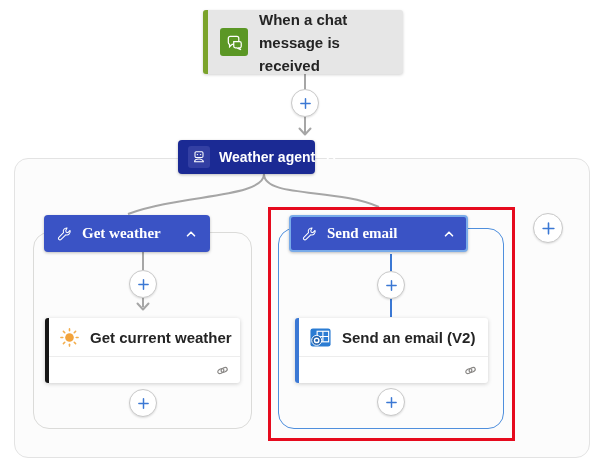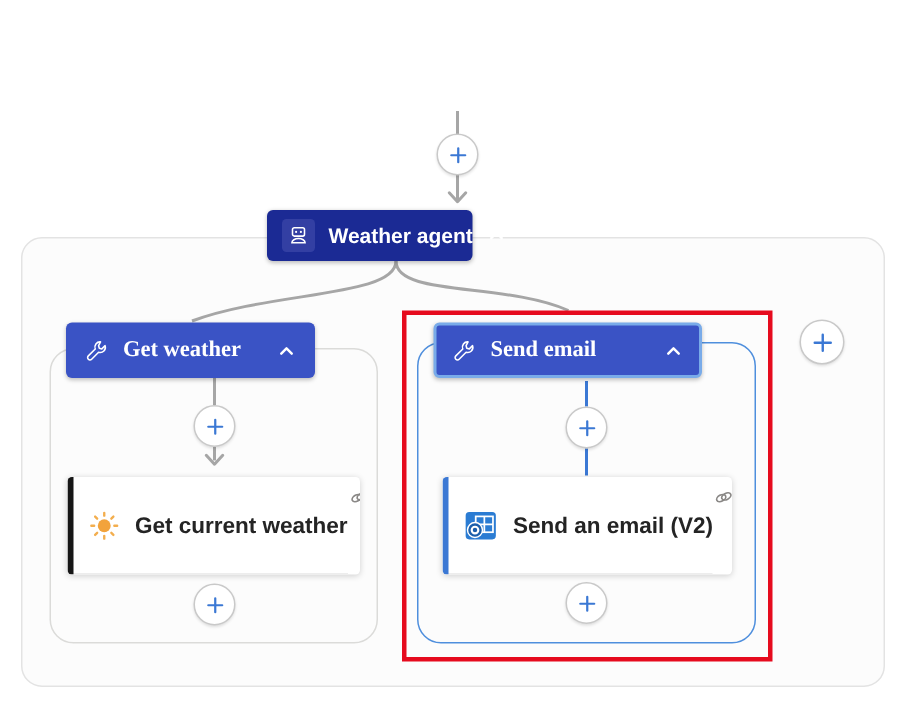--- a/index.html
+++ b/index.html
@@ -48,21 +48,21 @@
   
   .tool-card { position:absolute; height:37px; background:#3a53c5; border-radius:4px;
     box-shadow:0 1px 3px rgba(0,0,0,.25); display:flex; align-items:center;
     padding:0 12px; gap:10px; z-index:10; cursor:pointer;font-family:Liberation Serif, serif; }
   .tool-card.left  { left:44px;  top:215px; width:166px; }
   .tool-card.right { left:289px; top:215px; width:179px; border:2px solid #79abe9; padding:0 10px; }
   .tool-label { color:#fff; font-size:15px; font-weight:700; flex:1; white-space:nowrap; }
 
   
   .action-card { position:absolute; height:65px; background:#fff; border-radius:3px;
-    box-shadow:0 1px 4px rgba(0,0,0,.18); z-index:10; display:flex; flex-direction:row;
+    box-shadow:0 1px 4px rgba(0,0,0,.18); z-index:10; display:flex; flex-direction:column;
     overflow:hidden; cursor:pointer;justify-content:space-between; }
   .action-card.weather { left:45px;  top:318px; width:195px; }
   .action-card.email   { left:295px; top:318px; width:193px; }
   .action-accent { position:absolute; left:0; top:0; bottom:0; width:4px; }
   .action-accent.black { background:#161616; }
   .action-accent.blue  { background:#3b78d4; }
   .action-top { flex:1; display:flex; align-items:center; gap:10px;
     padding-left:14px; border-bottom:1px solid #ededed; }
   .action-title { font-size:15px; font-weight:600; color:#242424; white-space:nowrap; }
   .action-bottom { height:26px; display:flex; align-items:center; justify-content:flex-end;
@@ -88,20 +88,30 @@
     <path d="M264 174 C264 198 336 188 379 207" fill="none" stroke="#a6a6a6" stroke-width="2"></path>
 
     <path d="M143 252 V270" fill="none" stroke="#a6a6a6" stroke-width="2"></path>
     <path d="M143 298 V307" fill="none" stroke="#a6a6a6" stroke-width="2"></path>
     <path d="M137.5 303.5 L143 309.5 L148.5 303.5" fill="none" stroke="#a6a6a6" stroke-width="2" stroke-linecap="round" stroke-linejoin="round"></path>
 
     <path d="M391 254 V271" fill="none" stroke="#3b78d4" stroke-width="2"></path>
     <path d="M391 299 V317" fill="none" stroke="#3b78d4" stroke-width="2"></path>
   </svg>
 
+  <div class="trigger-card">
+    <div class="trigger-accent"></div>
+    <div class="trigger-icon">
+      <svg width="19" height="19" viewBox="0 0 20 20">
+        <path d="M3.5 5.5 a2 2 0 0 1 2-2 h7 a2 2 0 0 1 2 2 v4.5 a2 2 0 0 1-2 2 h-5 l-2.7 2.6 V12 a2 2 0 0 1-1.3-1.9 z" fill="none" stroke="#fff" stroke-width="1.3"></path>
+        <path d="M9.2 9.2 h6.3 a1.6 1.6 0 0 1 1.6 1.6 v3.2 a1.6 1.6 0 0 1-1.6 1.6 h-0.6 l1.8 2 -4.2-2 h-1.7 a1.6 1.6 0 0 1-1.6-1.6 z" fill="#5b9725" stroke="#fff" stroke-width="1.3"></path>
+      </svg>
+    </div>
+    <div class="trigger-title">When a chat message is received</div>
+  </div>
 
   <div class="plus" style="left:291px; top:89px;">
     <svg width="13" height="13" viewBox="0 0 14 14">
       <path d="M7 2 V12 M2 7 H12" stroke="#3b78d4" stroke-width="1.6" stroke-linecap="round"></path>
     </svg>
   </div>
 
   <div class="agent-card">
     <div class="agent-chip">
       <svg width="16" height="16" viewBox="0 0 20 20" fill="none" stroke="#fff" stroke-width="1.3">

